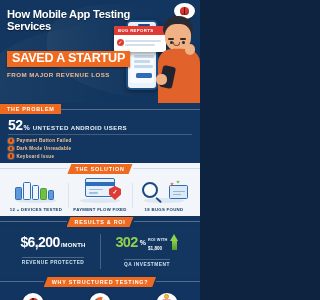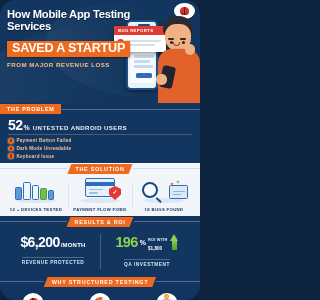--- a/index.html
+++ b/index.html
@@ -3,21 +3,21 @@
 <meta charset="utf-8">
 <style>
   * { margin:0; padding:0; box-sizing:border-box; }
   html,body { width:200px; height:300px; }
   body {
     font-family:"Liberation Sans", sans-serif;
     background:#0d2340;
     overflow:hidden;
     position:relative;
   }
-  .poster { position:relative; width:200px; height:300px; overflow:hidden; background:#12365f;border-radius:15px; }
+  .poster { position:relative; width:200px; height:300px; overflow:hidden; background:#12365f; }
 
   
   .hero {
     position:relative; height:103px; width:100%;
     background:
       radial-gradient(circle at 78% 55%, rgba(36,92,150,.85) 0%, rgba(21,58,101,0) 58%),
       linear-gradient(150deg,#1d4d86 0%,#174membrane 0%,#17457a 38%,#123a6a 70%,#0f3059 100%);
     overflow:hidden;
   }
   .hero-swoosh{
@@ -29,21 +29,21 @@
     position:absolute; left:46px; top:6px; width:170px; height:90px;
     background:linear-gradient(70deg, rgba(255,255,255,.05), rgba(255,255,255,0) 65%);
     transform:rotate(9deg); border-radius:48%;
   }
   .title-wrap{ position:absolute; left:7px; top:9px; width:124px; z-index:6; }
   .t-line1{
     color:#ffffff; font-size:11.2px; font-weight:bold; line-height:11.8px;
     letter-spacing:-.25px; text-shadow:0 1px 1px rgba(0,0,0,.45);
   }
   .t-band{
-    display:inline-block; margin-top:8px; background:#ef6a1e;
+    display:inline-block; margin-top:18px; background:#ef6a1e;
     color:#ffffff; font-size:12.6px; font-weight:bold; letter-spacing:-.2px;
     padding:1.5px 5px 2px 5px; line-height:12.6px;
     box-shadow:0 1px 2px rgba(0,0,0,.4);
   }
   .t-line3{
     color:#f3b98b; font-size:6.2px; font-weight:bold; letter-spacing:.45px;
     margin-top:4px; line-height:7px;
   }
 
   
@@ -383,21 +383,21 @@
       <div class="res-cell">
         <div class="money-row">
           <span class="money">$6,200</span>
           <span class="permo">/MONTH</span>
         </div>
         <div class="res-sub">REVENUE PROTECTED</div>
       </div>
 
       <div class="res-cell">
         <div class="roi-row">
-          <span class="roi">196</span>
+          <span class="roi">302</span>
           <span class="roi-sym">%</span>
           <span class="roi-side">
             <span class="roi-s1">ROI WITH</span><br>
             <span class="roi-s2">$1,800</span>
           </span>
           <span class="arrow"></span>
         </div>
         <div class="res-sub">QA INVESTMENT</div>
       </div>
 

